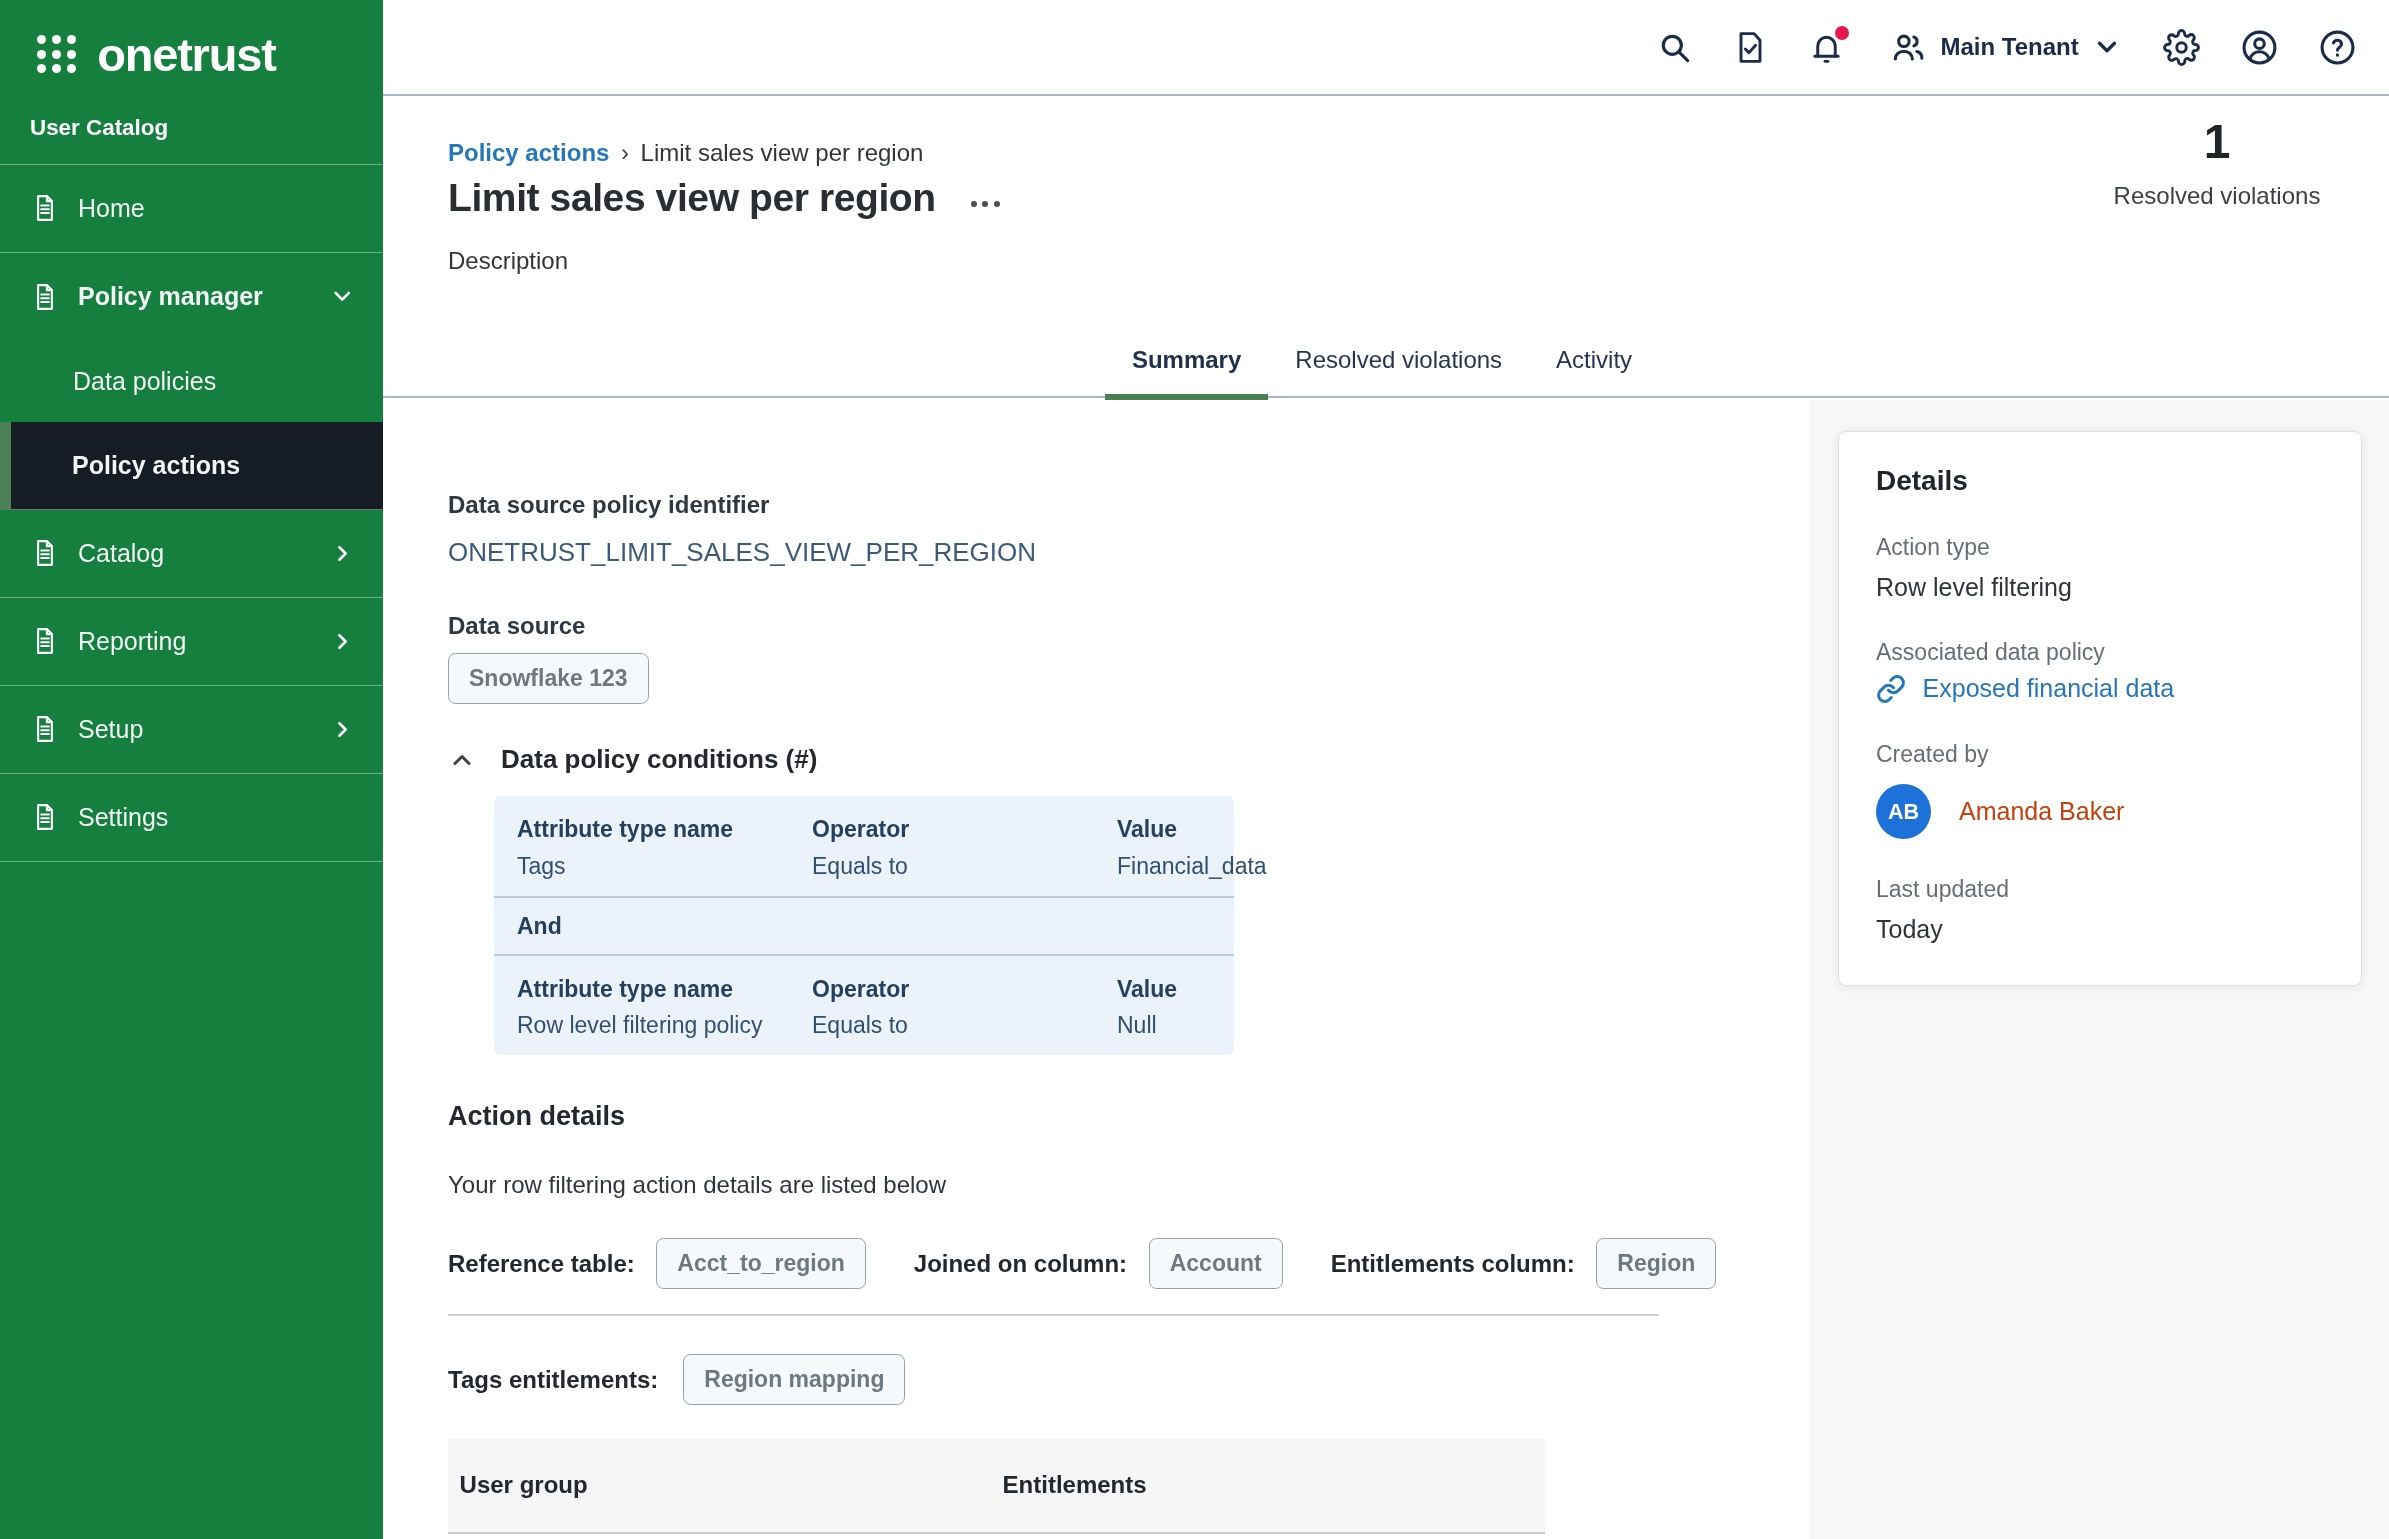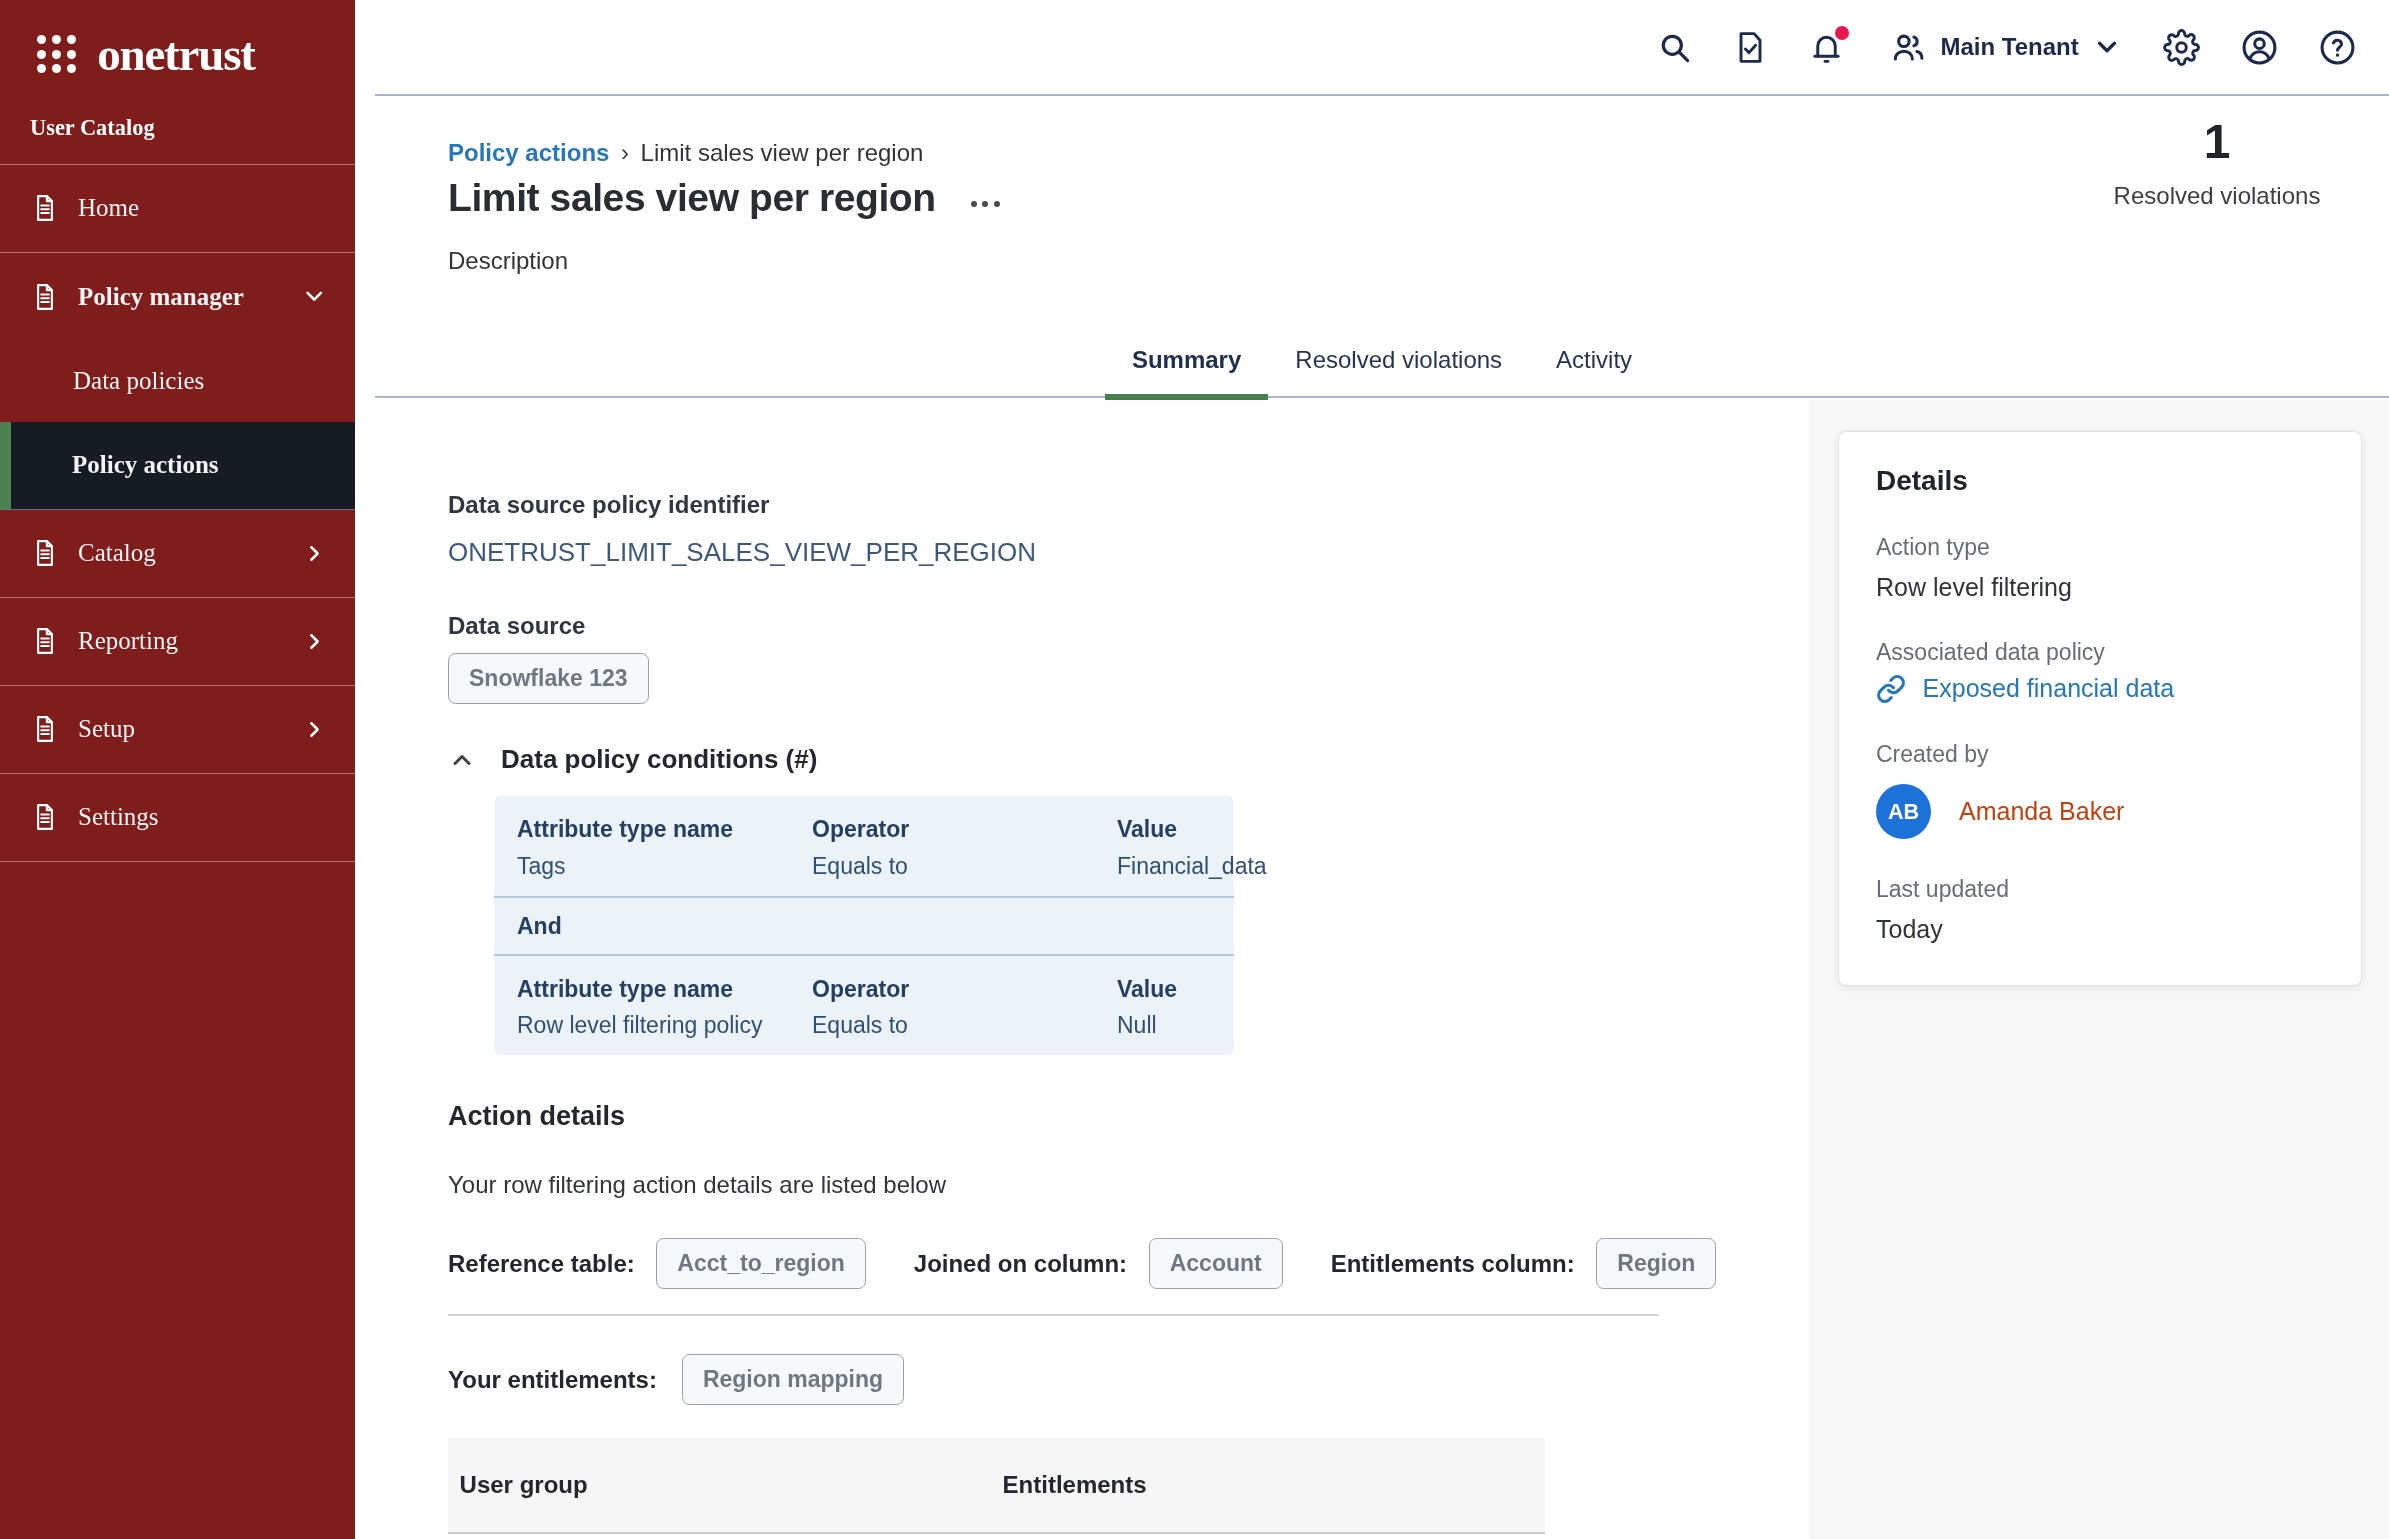--- a/index.html
+++ b/index.html
@@ -4,21 +4,21 @@
 <style>
   * { box-sizing: border-box; }
   html,body { margin:0; padding:0; }
   body {
     width:2389px; height:1540px; position:relative; overflow:hidden;
     background:#ffffff; font-family:"Liberation Sans", sans-serif; color:#2b3138;
   }
   svg { display:block; }
 
   
-  .sidebar { position:absolute; left:0; top:0; bottom:0; width:355px; background:#7f1d1d; color:#fff; z-index:6;font-family:Liberation Serif, serif; }
+  .sidebar { position:absolute; left:0; top:0; bottom:0; width:383px; background:#15803d; color:#fff; z-index:6; }
   .logo-row { display:flex; align-items:center; gap:21.6px; padding:25px 0 0 37px; height:83px; }
   .grid-icon { display:grid; grid-template-columns:repeat(3,9px); grid-template-rows:repeat(3,9px); gap:5.8px; }
   .grid-icon i { width:9px; height:9px; border-radius:50%; background:#fff; }
   .logo-text { font-size:47px; font-weight:700; letter-spacing:-1.2px; color:#fff; }
   .app-name { padding:31.5px 0 23px 30px; font-size:22.4px; font-weight:700; border-bottom:0.8px solid rgba(255,255,255,.38); }
   .nav-item { display:flex; align-items:center; gap:18px; height:88px; padding:0 28px 0 30px; font-size:25px; color:#f2f4f6; border-bottom:0.8px solid rgba(255,255,255,.38); cursor:pointer; }
   .nav-item.no-sep { border-bottom:none; }
   .nav-item.bold { font-weight:700; }
   .nav-sub { display:flex; align-items:center; height:81px; padding:0 28px 0 73px; font-size:25px; color:#f2f4f6; cursor:pointer; }
   .nav-sub.active { height:88px; background:#151c24; border-left:11.6px solid #4a8254; padding-left:61px; font-weight:700; border-bottom:0.8px solid rgba(255,255,255,.38); }
@@ -371,21 +371,21 @@
       <span class="lbl">Joined on column:</span>
       <span class="chip">Account</span>
       <span class="gap"></span>
       <span class="lbl">Entitlements column:</span>
       <span class="chip">Region</span>
     </div>
 
     <div class="h-divider"></div>
 
     <div class="ue-row">
-      <span class="lbl">Your entitlements:</span>
+      <span class="lbl">Tags entitlements:</span>
       <span class="chip">Region mapping</span>
     </div>
 
     <div class="ent-head">
       <span>User group</span>
       <span>Entitlements</span>
     </div>
 
   </section>
 

